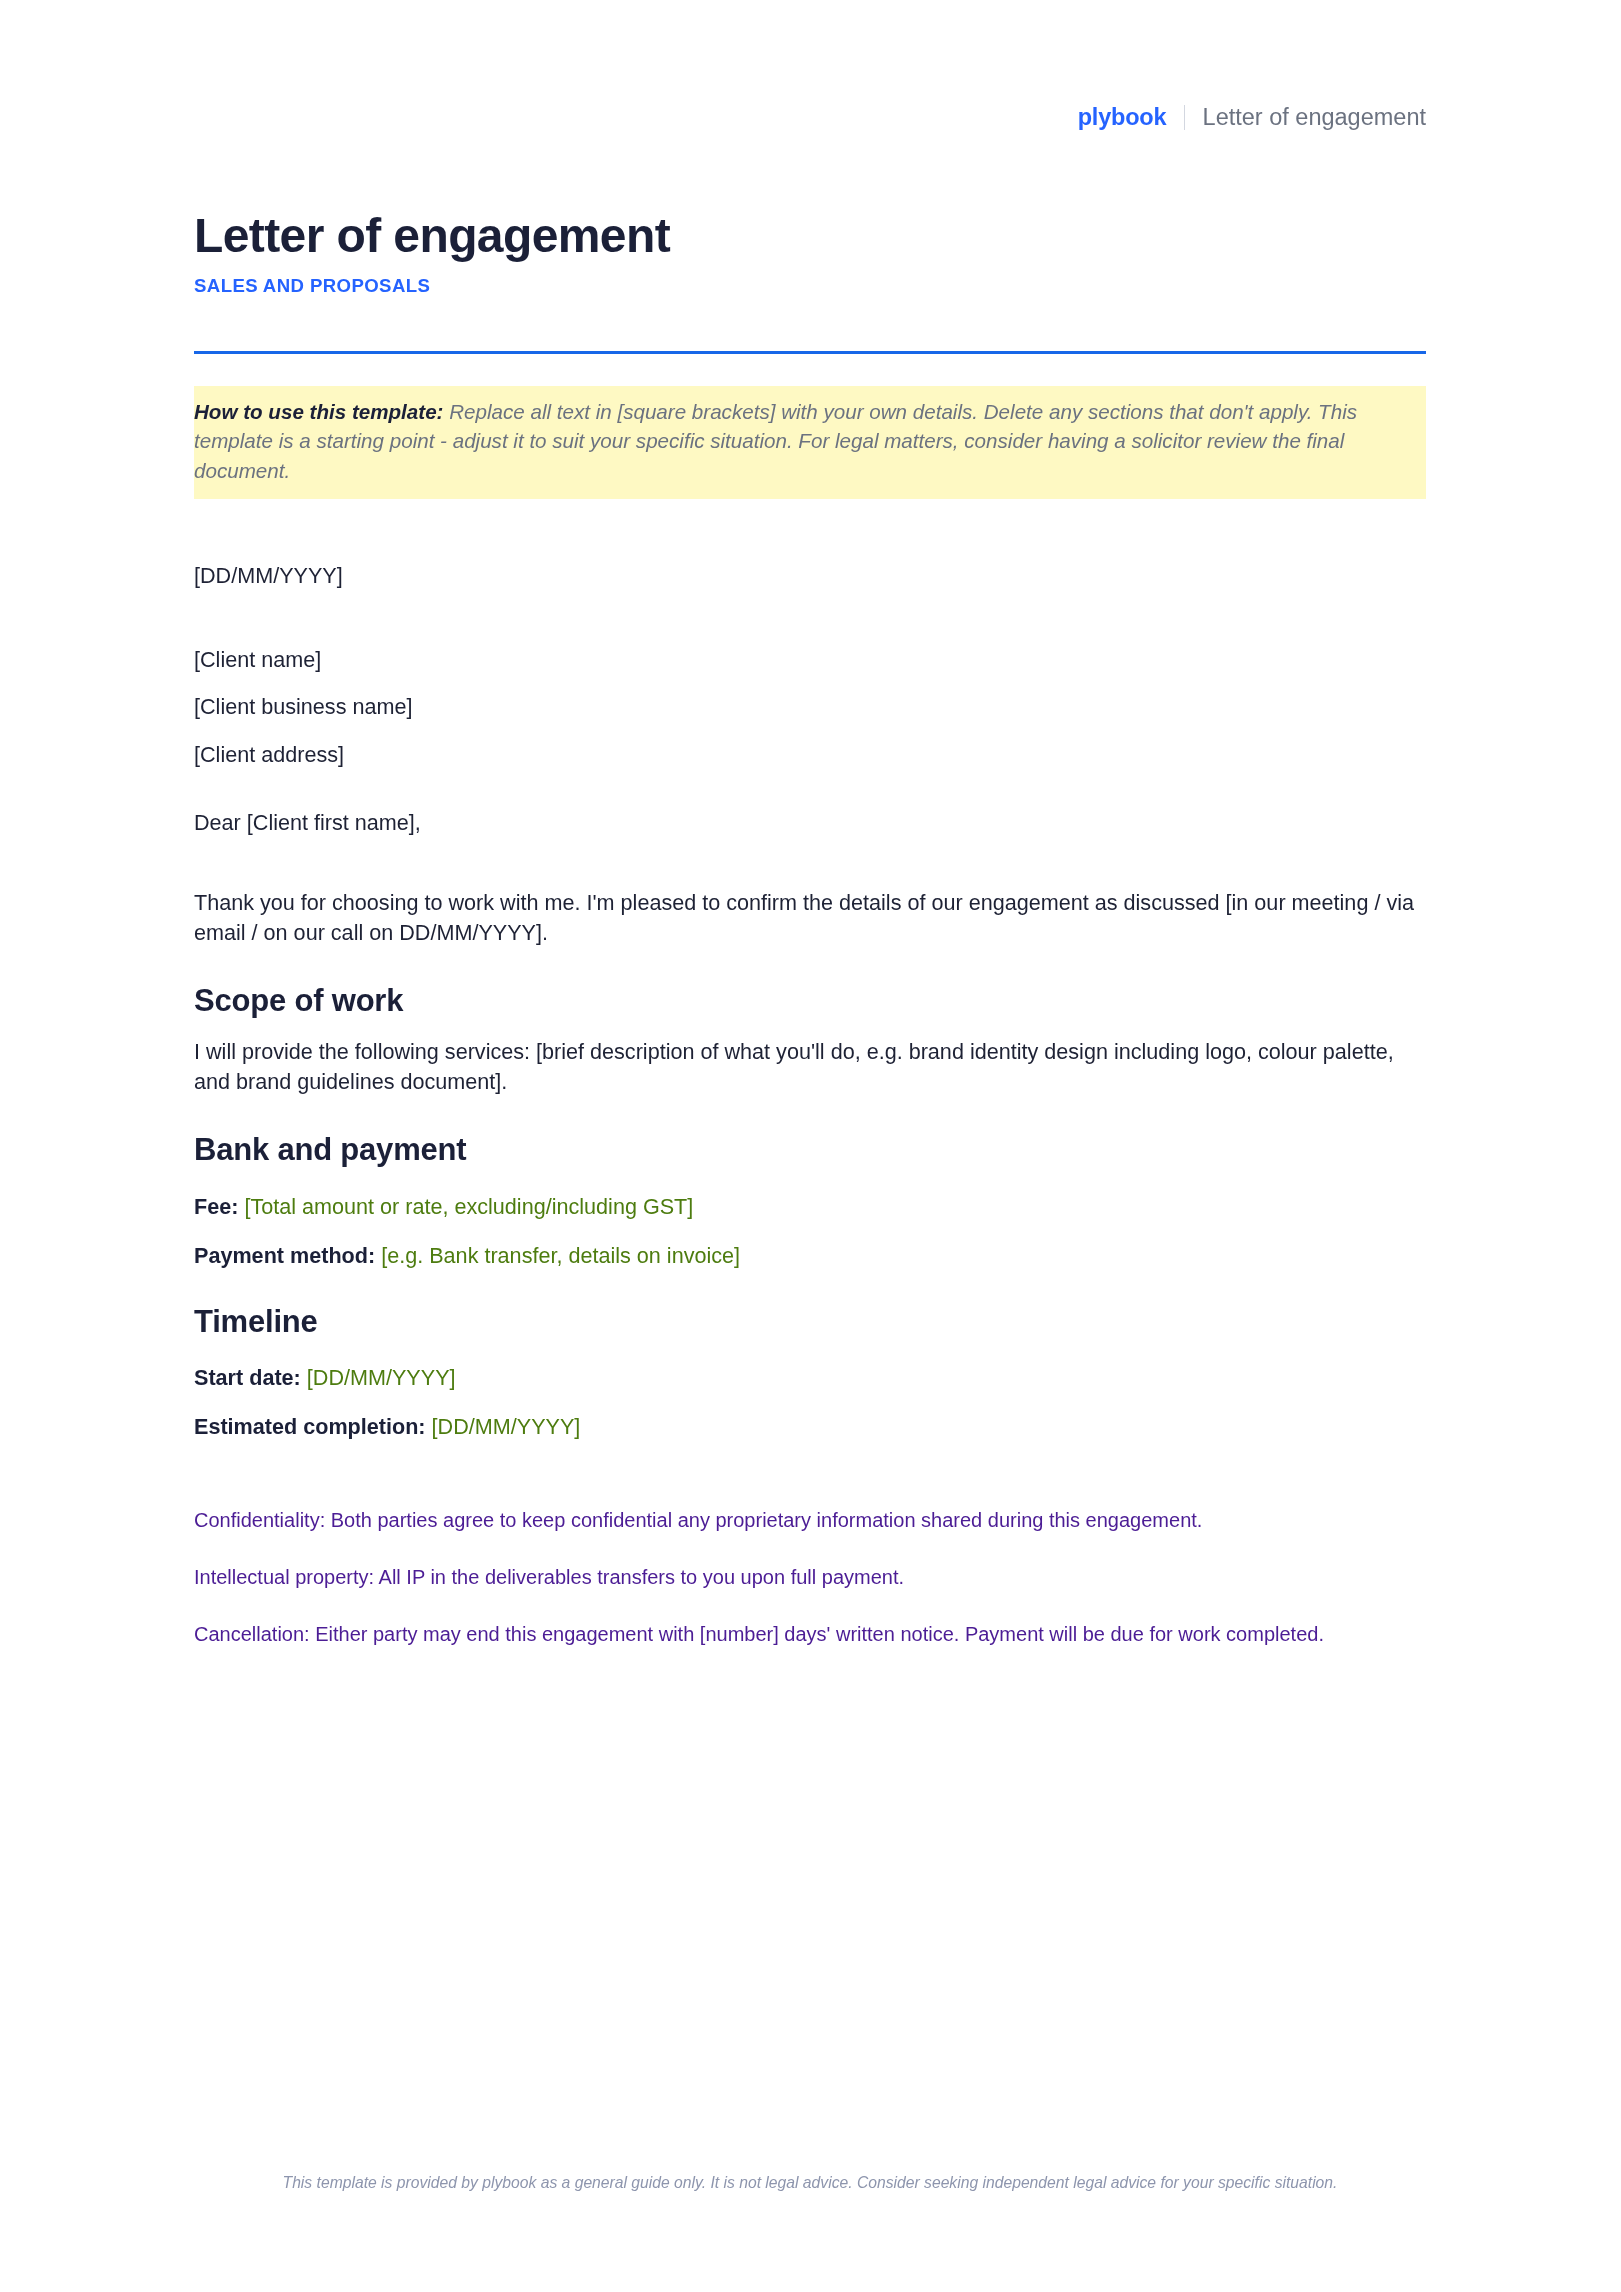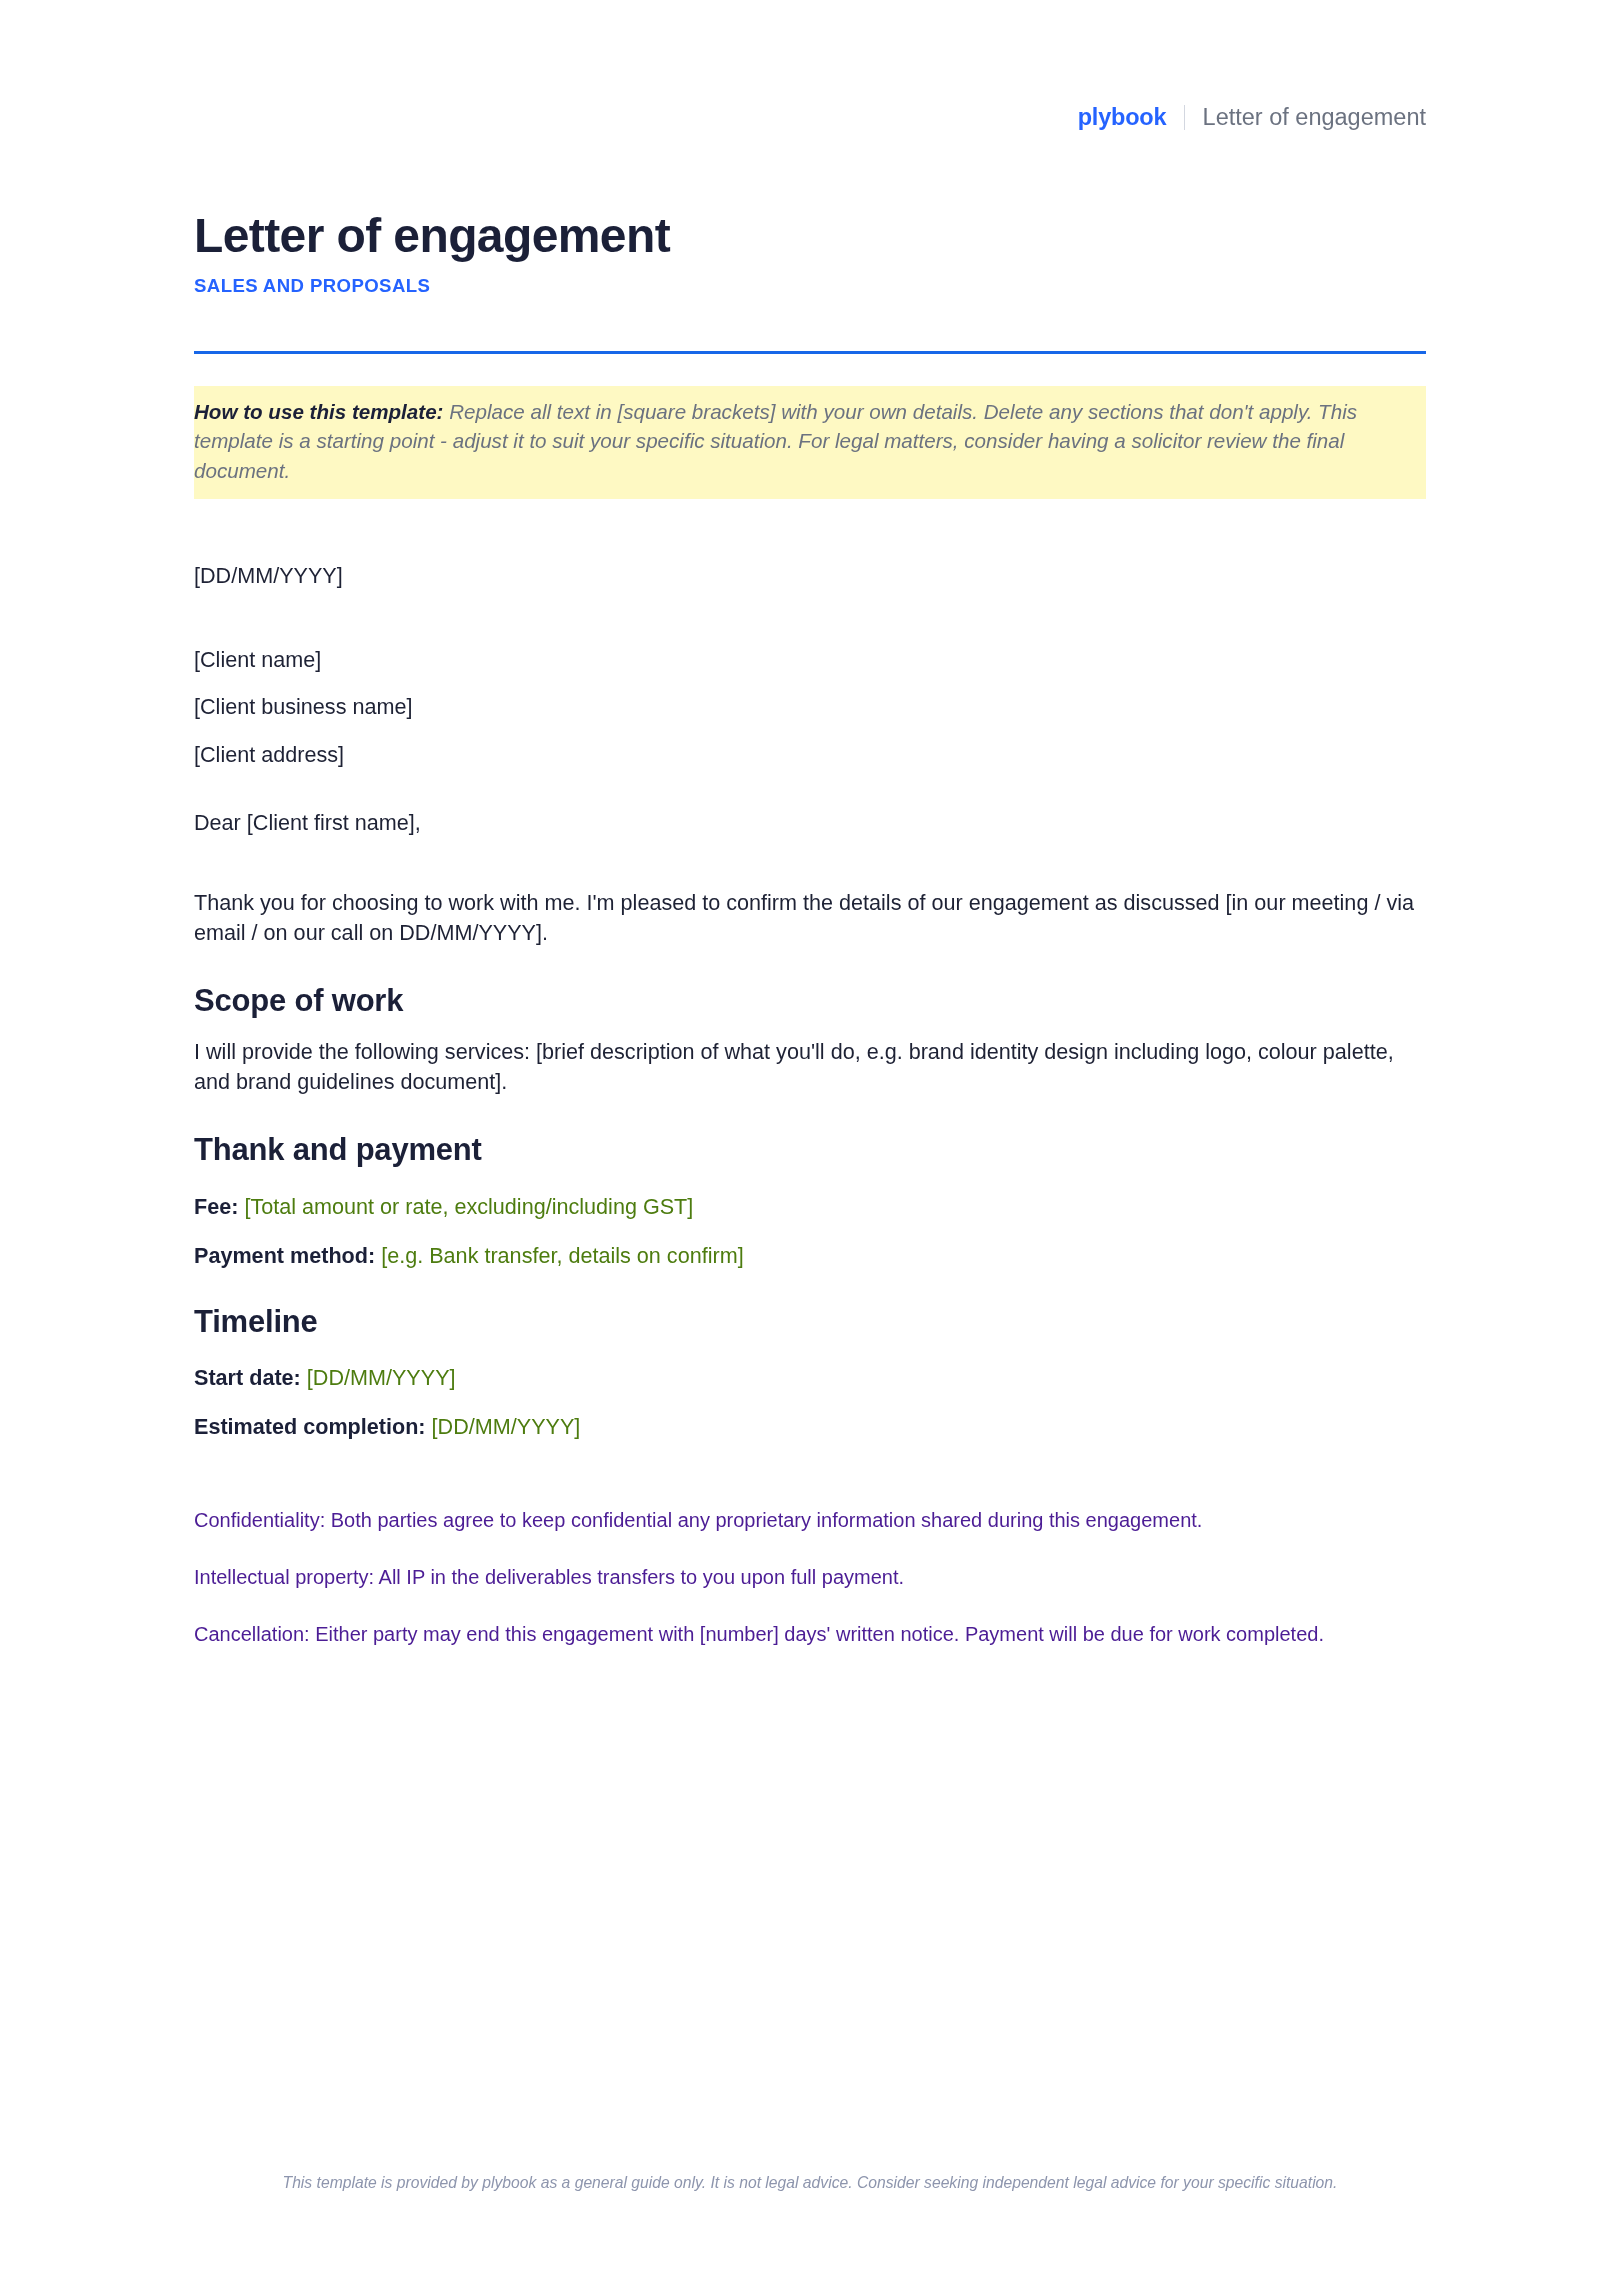--- a/index.html
+++ b/index.html
@@ -224,24 +224,24 @@
     <p class="para">Thank you for choosing to work with me. I'm pleased to confirm the details of our engagement as discussed [in our meeting / via email / on our call on DD/MM/YYYY].</p>
 
     <div class="sp-34"></div>
 
     <h2 class="section">Scope of work</h2>
     <div class="sp-18"></div>
     <p class="para">I will provide the following services: [brief description of what you'll do, e.g. brand identity design including logo, colour palette, and brand guidelines document].</p>
 
     <div class="sp-34"></div>
 
-    <h2 class="section">Thank and payment</h2>
+    <h2 class="section">Bank and payment</h2>
     <div class="sp-24"></div>
     <p class="field"><span class="lbl">Fee:</span> <span class="val">[Total amount or rate, excluding/including GST]</span></p>
-    <p class="field last"><span class="lbl">Payment method:</span> <span class="val">[e.g. Bank transfer, details on confirm]</span></p>
+    <p class="field last"><span class="lbl">Payment method:</span> <span class="val">[e.g. Bank transfer, details on invoice]</span></p>
 
     <div class="sp-34"></div>
 
     <h2 class="section">Timeline</h2>
     <div class="sp-24"></div>
     <p class="field"><span class="lbl">Start date:</span> <span class="val">[DD/MM/YYYY]</span></p>
     <p class="field last"><span class="lbl">Estimated completion:</span> <span class="val">[DD/MM/YYYY]</span></p>
 
     <div class="sp-34"></div>
 

